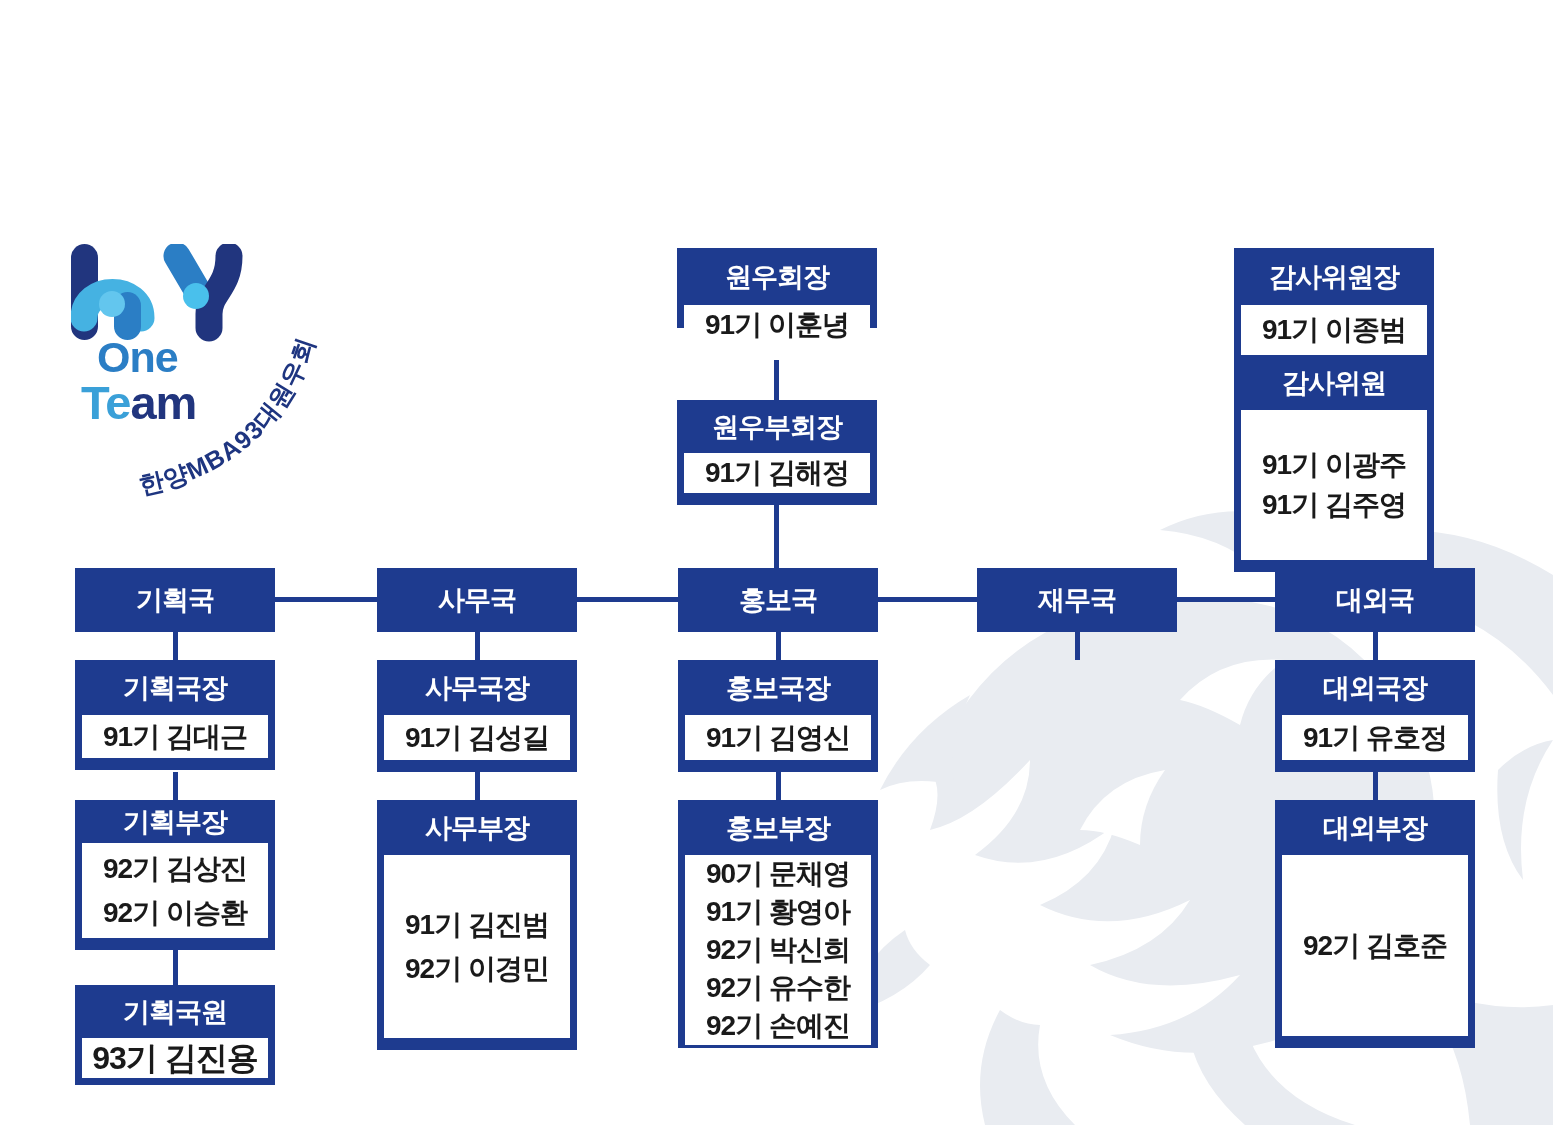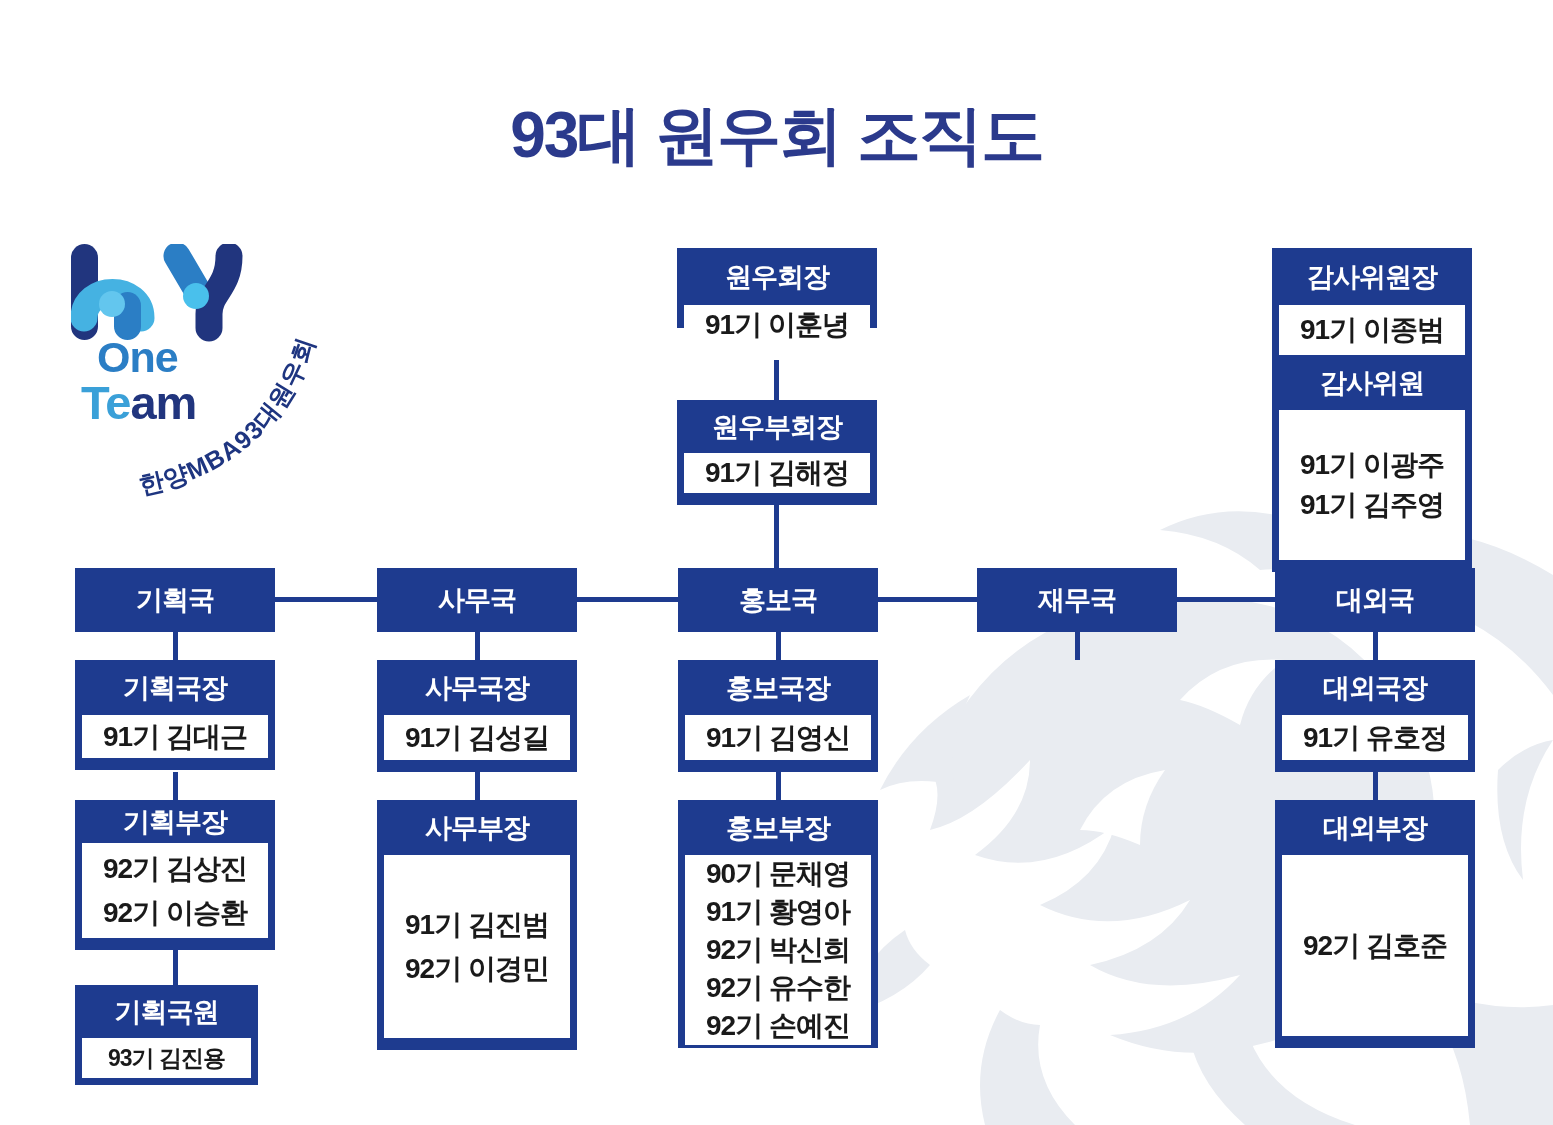--- a/index.html
+++ b/index.html
@@ -45,21 +45,20 @@
       <path d="M880,790 q30,-60 90,-95 q-25,55 -15,90 q-45,-10 -75,5 z"></path>
       <path d="M905,930 q-45,30 -60,85 q55,-15 85,-50 q-20,-15 -25,-35 z"></path>
       <path d="M1000,1010 q-30,55 -15,115 l90,0 q-45,-45 -35,-100 q-20,0 -40,-15 z"></path>
       <path d="M1190,1040 q10,45 55,85 l110,0 q-80,-25 -105,-85 q-30,15 -60,0 z"></path>
       <path d="M1400,980 q60,40 70,145 l83,0 l0,-120 q-70,10 -153,-25 z"></path>
       <path d="M1180,700 q40,-45 105,-40 q-35,25 -45,65 q-35,-20 -60,-25 z" fill="#ffffff"></path>
       <path d="M1080,830 q25,-50 85,-60 q-25,35 -25,75 q-35,-15 -60,-15 z" fill="#ffffff"></path>
     </g>
   </svg>
 
-  <div class="title">93대 원우회 조직도</div>
 
   <div class="logo">
     <svg style="position:absolute;left:16px;top:14px" width="172" height="98" viewBox="0 0 172 98">
       <rect x="0" y="0" width="27" height="96" rx="13.5" fill="#21357e"></rect>
       <path d="M13 74 C13 40 70 40 70 74" stroke="#45b2e2" stroke-width="27" fill="none" stroke-linecap="round"></path>
       <rect x="43" y="48" width="27" height="48" rx="13.5" fill="#2b7ec5"></rect>
       <circle cx="41" cy="60" r="13" fill="#63c6ee"></circle>
       <path d="M106 12 L126 46" stroke="#2b7ec5" stroke-width="27" fill="none" stroke-linecap="round"></path>
       <path d="M158 12 C158 44 138 48 138 70 L138 84" stroke="#21357e" stroke-width="27" fill="none" stroke-linecap="round"></path>
       <circle cx="125" cy="52" r="13" fill="#49c0ec"></circle>
@@ -84,21 +83,21 @@
   </div>
   <div class="vline" style="left:774px;top:360px;width:5px;height:40px"></div>
   <div class="box" style="left:677px;top:400px;width:200px;height:105px">
     <div class="head" style="height:53px">원우부회장</div>
     <div class="body">
         <div class="member-line">91기 김해정</div>
       </div>
   </div>
   <div class="vline" style="left:774px;top:505px;width:5px;height:63px"></div>
 
-  <div class="box" style="left:1272px;top:248px;width:200px;height:324px">
+  <div class="box" style="left:1234px;top:248px;width:200px;height:324px">
     <div class="head" style="height:57px">감사위원장</div>
     <div class="body" style="flex:0 0 auto;height:50px;margin-bottom:0">
         <div class="member-line">91기 이종범</div>
       </div>
     <div class="head" style="height:55px">감사위원</div>
     <div class="body">
         <div class="member-line">91기 이광주</div>
         <div class="member-line">91기 김주영</div>
       </div>
   </div>
@@ -185,20 +184,20 @@
       </div>
   </div>
   <div class="box" style="left:1275px;top:800px;width:200px;height:248px">
     <div class="head" style="height:55px">대외부장</div>
     <div class="body">
         <div class="member-line">92기 김호준</div>
       </div>
   </div>
 
   <div class="vline" style="left:173px;top:950px;width:5px;height:35px"></div>
-  <div class="box" style="left:75px;top:985px;width:183px;height:100px">
+  <div class="box" style="left:75px;top:985px;width:200px;height:100px">
     <div class="head" style="height:53px">기획국원</div>
-    <div class="body" style="font-size:23px">
+    <div class="body" style="font-size:32px">
         <div class="member-line">93기 김진용</div>
       </div>
   </div>
 
 </div>
 
 </body></html>

